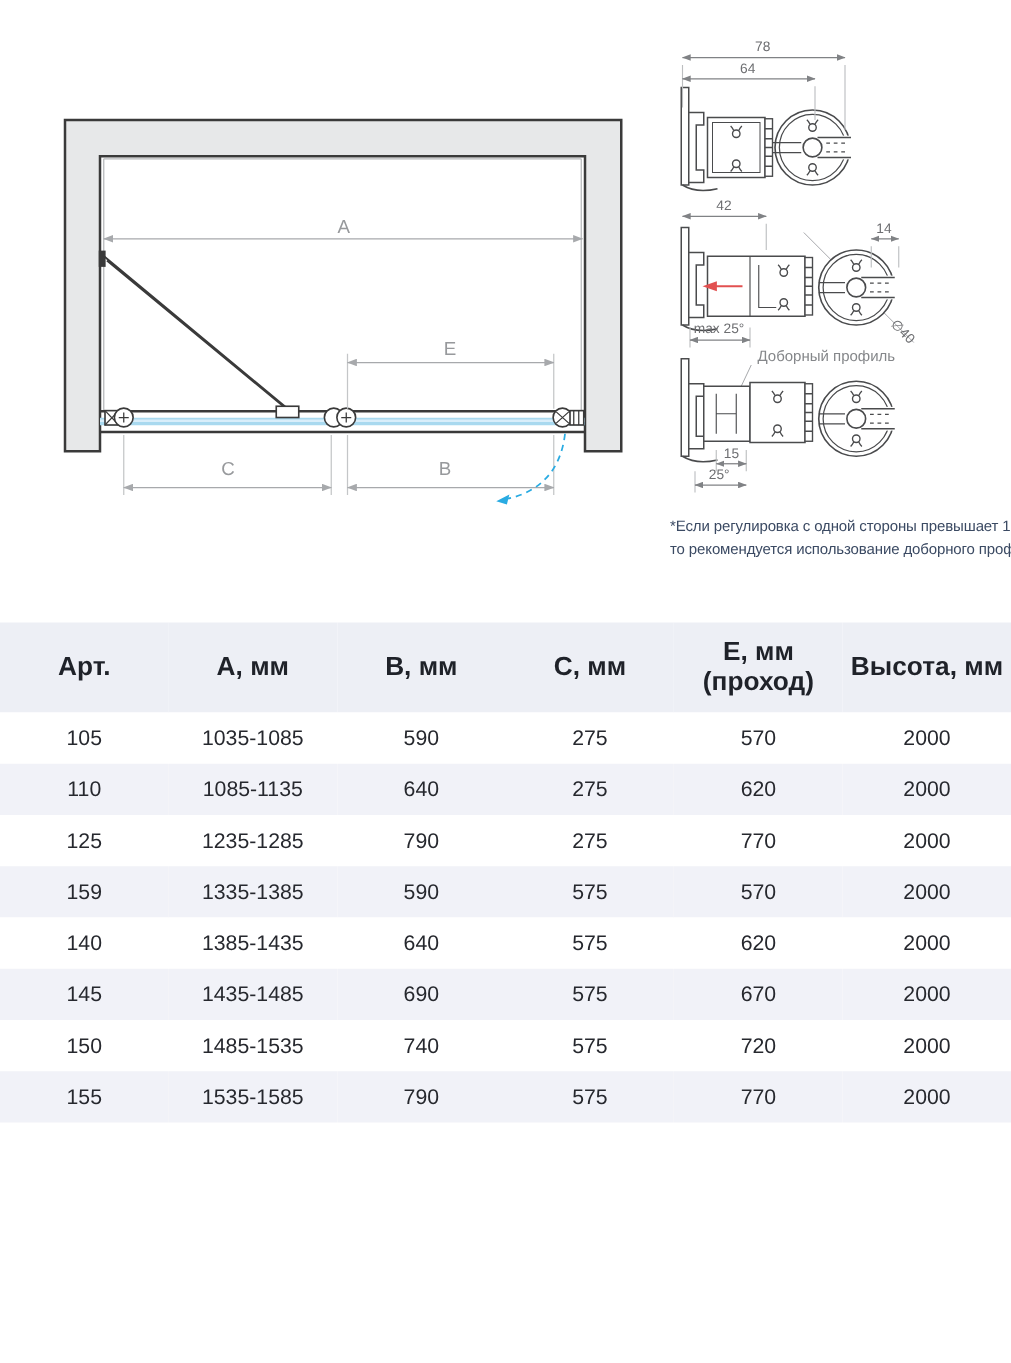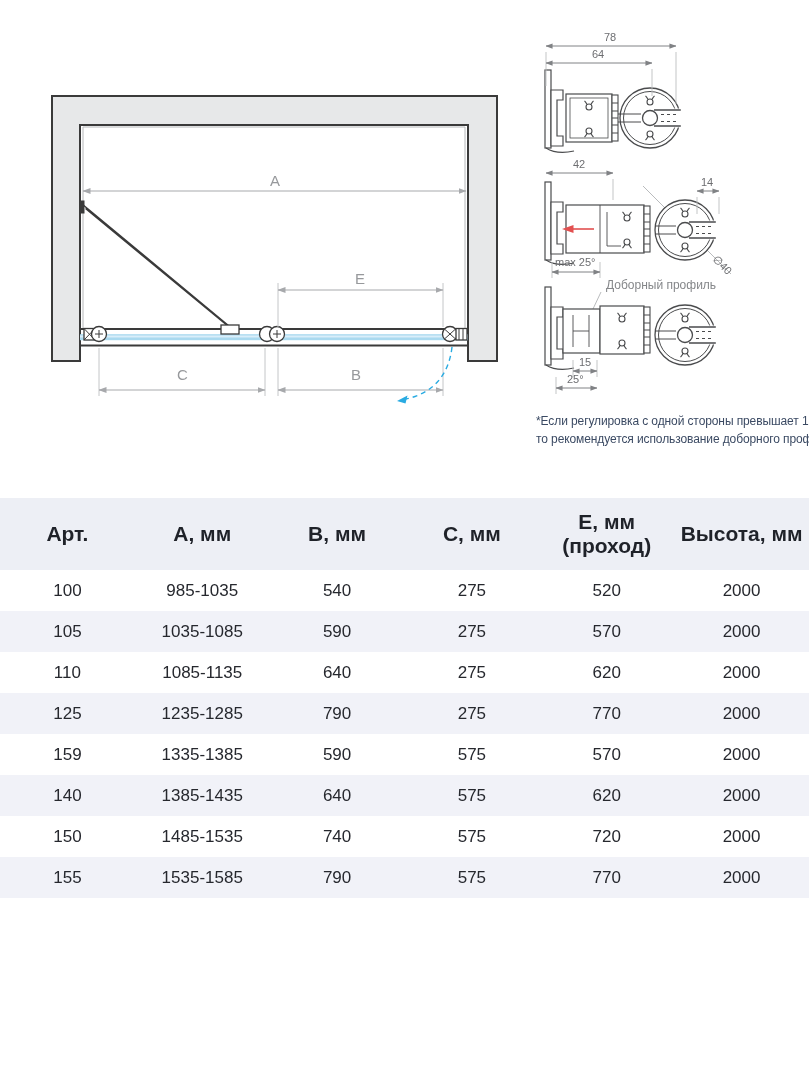--- a/index.html
+++ b/index.html
@@ -227,28 +227,20 @@
       <th>Арт.</th>
       <th>A, мм</th>
       <th>B, мм</th>
       <th>C, мм</th>
       <th>E, мм (проход)</th>
       <th>Высота, мм</th>
     </tr>
   </thead>
   <tbody>
     <tr>
-      <td>100</td>
-      <td>985-1035</td>
-      <td>540</td>
-      <td>275</td>
-      <td>520</td>
-      <td>2000</td>
-    </tr>
-    <tr>
       <td>105</td>
       <td>1035-1085</td>
       <td>590</td>
       <td>275</td>
       <td>570</td>
       <td>2000</td>
     </tr>
     <tr>
       <td>110</td>
       <td>1085-1135</td>
@@ -275,20 +267,28 @@
     </tr>
     <tr>
       <td>140</td>
       <td>1385-1435</td>
       <td>640</td>
       <td>575</td>
       <td>620</td>
       <td>2000</td>
     </tr>
     <tr>
+      <td>145</td>
+      <td>1435-1485</td>
+      <td>690</td>
+      <td>575</td>
+      <td>670</td>
+      <td>2000</td>
+    </tr>
+    <tr>
       <td>150</td>
       <td>1485-1535</td>
       <td>740</td>
       <td>575</td>
       <td>720</td>
       <td>2000</td>
     </tr>
     <tr>
       <td>155</td>
       <td>1535-1585</td>

